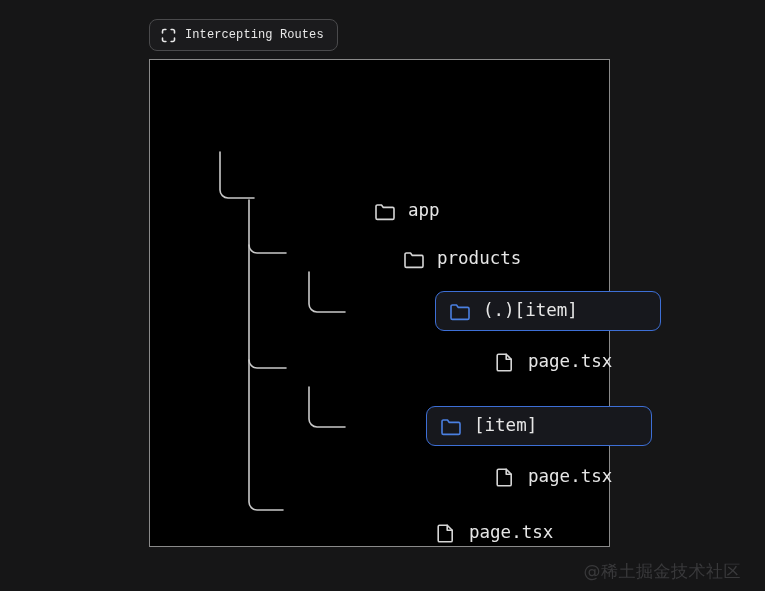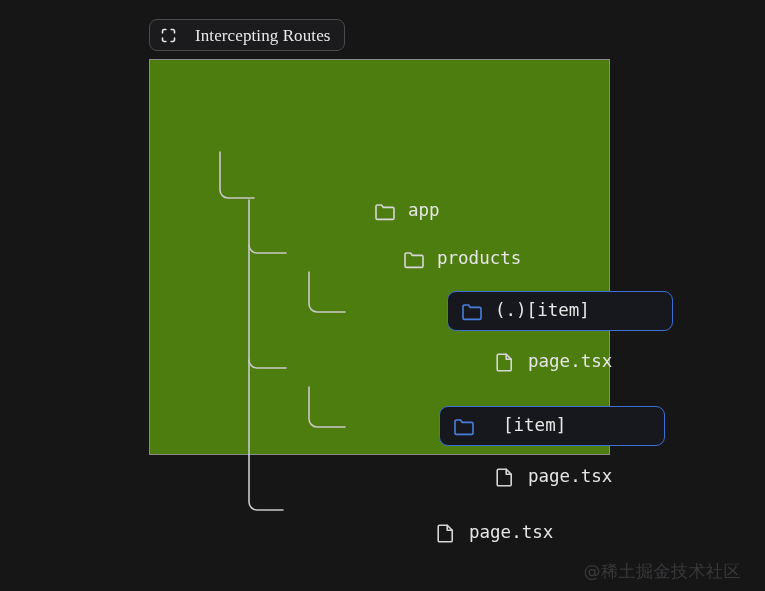--- a/index.html
+++ b/index.html
@@ -26,44 +26,43 @@
     display: flex;
     align-items: center;
     gap: 9px;
     padding: 0 13px 0 11px;
     border: 1px solid #4a4a4c;
     border-radius: 8px;
     background: #1b1b1d;
   }
   .title-pill .pill-label {
     color: #e8e8e8;
-    font-size: 17px;
+    font-size: 12px;
     line-height: 1;
     letter-spacing: 0.1px;
     white-space: nowrap;
-    font-family: Liberation Serif, serif;
-    margin-left: 10px;
+    font-family: Liberation Mono, monospace;
   }
   .dashed-square-icon {
     width: 15px;
     height: 15px;
     display: block;
     flex: none;
   }
 
   
   .diagram-frame {
     position: absolute;
     left: 149px;
     top: 59px;
     width: 461px;
-    height: 396px;
+    height: 488px;
     box-sizing: border-box;
     border: 1px solid #8a8a8a;
-    background: #4d7c0f;
+    background: #000000;
   }
 
   
   .tree {
     position: absolute;
     left: 0;
     top: 0;
     width: 461px;
     height: 488px;
   }
@@ -105,23 +104,23 @@
     border-radius: 9px;
     background: #17181d;
     height: 40px;
     padding: 0 14px 0 13px;
   }
   .node.highlight .node-label { font-size: 17.5px; }
 
   
   #node-app        { left: 224px; top: 136px; }
   #node-products   { left: 253px; top: 184px; text-align: right; }
-  #node-dot-item   { left: 285px; top: 231px; width: 226px; margin-left: 12px; }
+  #node-dot-item   { left: 285px; top: 231px; width: 226px; }
   #node-page-1     { left: 344px; top: 287px; }
-  #node-item       { left: 289px; top: 346px; gap: 16px; }
+  #node-item       { left: 276px; top: 346px; }
   #node-page-2     { left: 344px; top: 402px; }
   #node-page-3     { left: 285px; top: 458px; }
 
   
   .watermark {
     position: absolute;
     right: 24px;
     bottom: 11px;
     color: #39393b;
     font-size: 17px;

